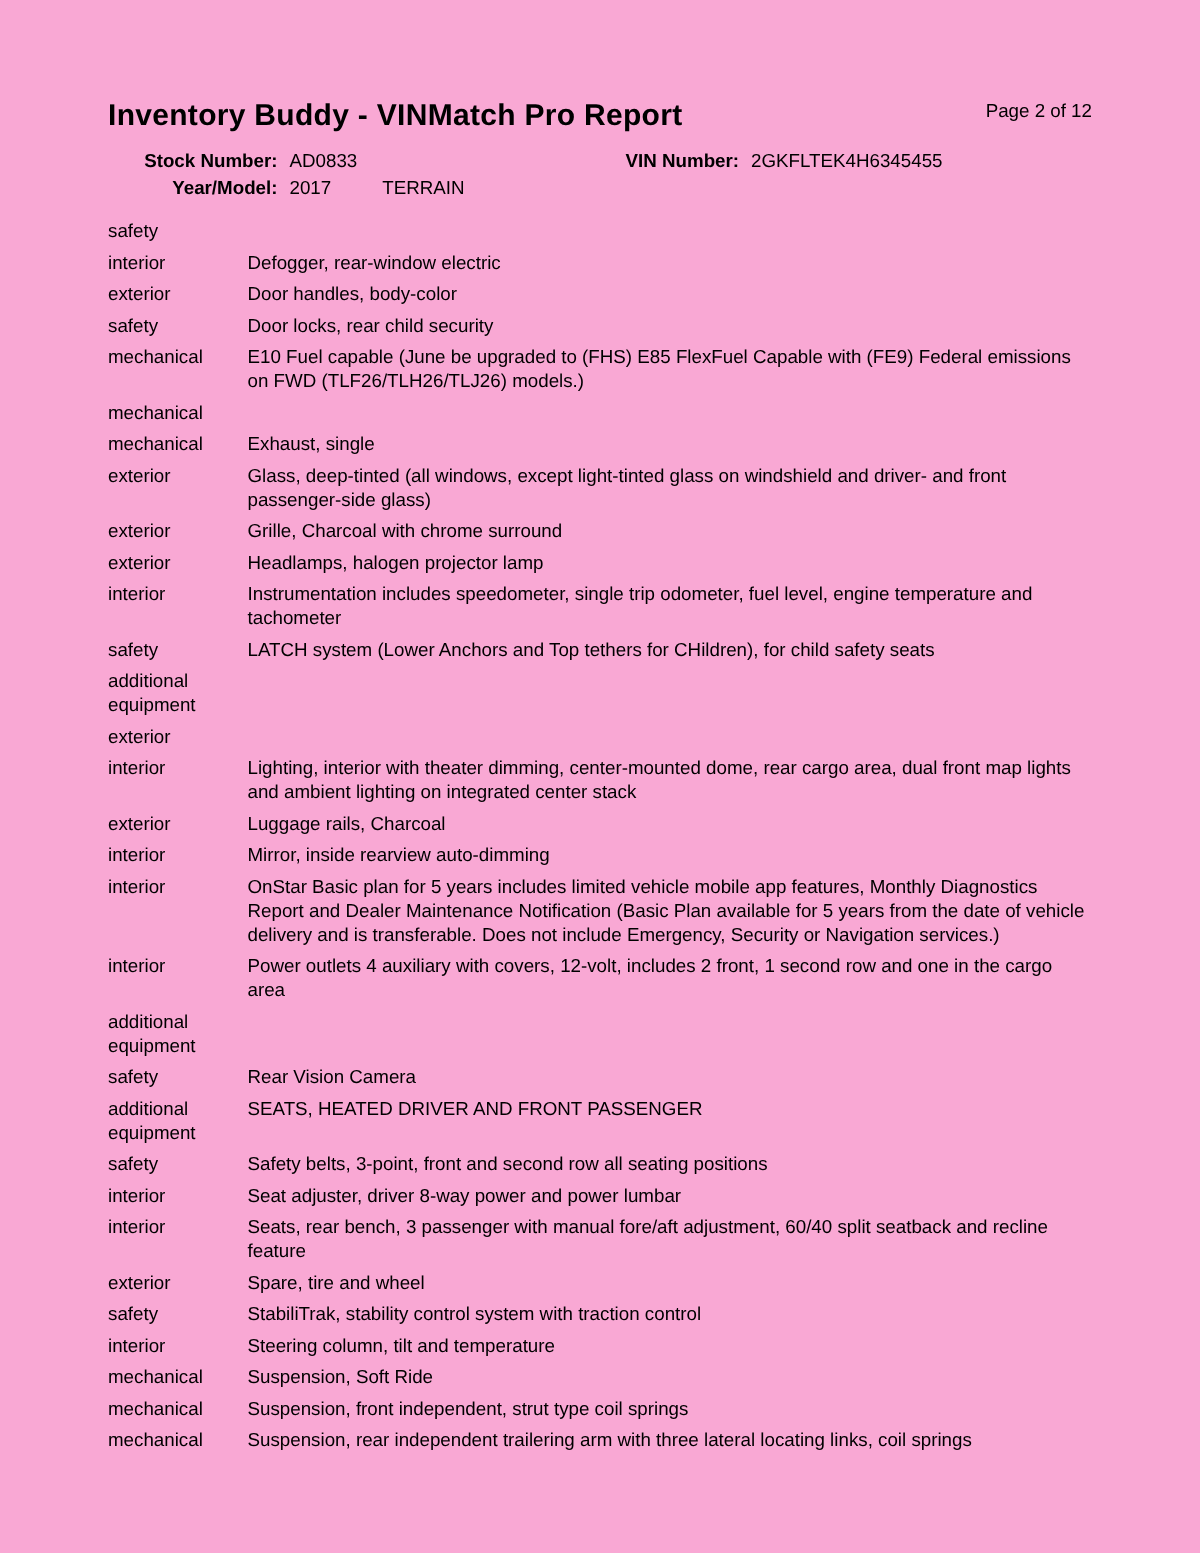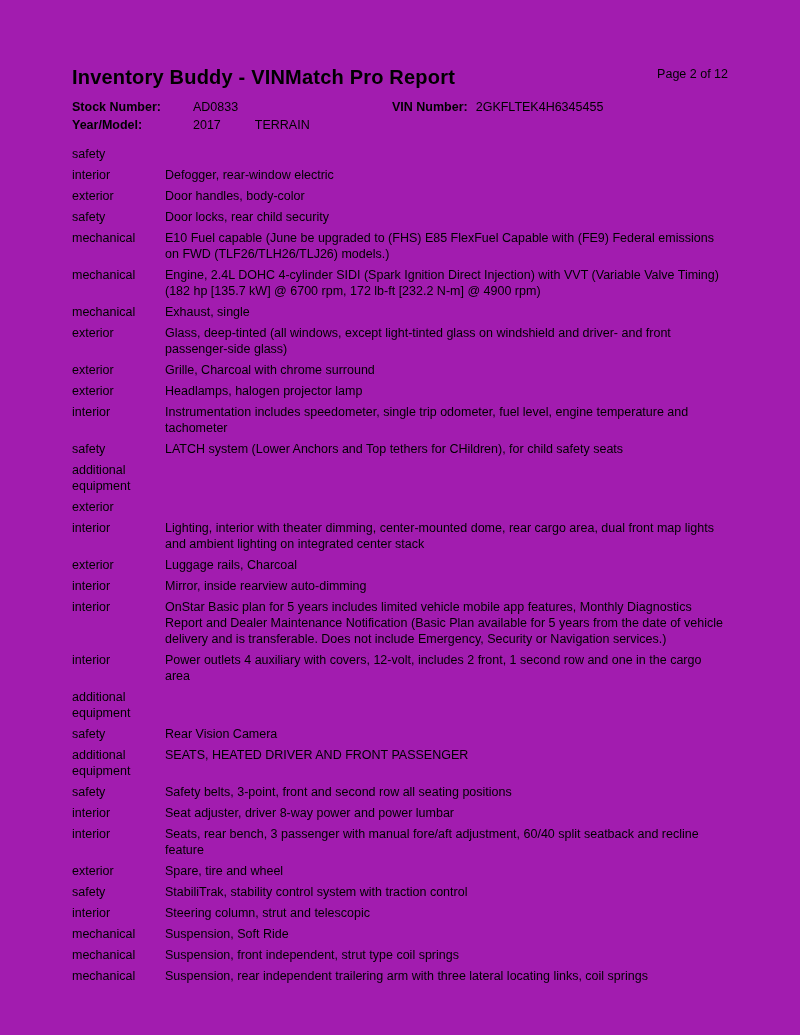--- a/index.html
+++ b/index.html
@@ -5,21 +5,21 @@
   html, body {
     margin: 0;
     padding: 0;
     background: #ffffff;
   }
   .page {
     position: relative;
     width: 800px;
     height: 1035px;
     box-sizing: border-box;
-    background: #a21caf;
+    background: #f9a8d4;
     color: #000000;
     font-family: "Liberation Sans", sans-serif;
     padding: 66px 72px 0 72px;
     overflow: hidden;
   }
   .header-row {
     display: flex;
     justify-content: space-between;
     align-items: flex-start;
   }
@@ -38,30 +38,31 @@
     margin-top: 9px;
     font-size: 12.5px;
     line-height: 18px;
   }
   .meta-row {
     position: relative;
     display: flex;
   }
   .meta-label {
     width: 113px;
+    text-align: right;
     font-weight: bold;
     flex-shrink: 0;
   }
   .meta-value {
     margin-left: 8px;
     white-space: nowrap;
   }
   .vin-pair {
     position: absolute;
-    left: 320px;
+    left: 345px;
     top: 0;
     display: flex;
   }
   .vin-pair .meta-label {
     width: auto;
   }
   .model-value {
     margin-left: 34px;
   }
   .rows {
@@ -128,21 +129,20 @@
     <div class="row-description">Door locks, rear child security</div>
   </div>
 
   <div class="feature-row">
     <div class="row-category">mechanical</div>
     <div class="row-description">E10 Fuel capable (June be upgraded to (FHS) E85 FlexFuel Capable with (FE9) Federal emissions on FWD (TLF26/TLH26/TLJ26) models.)</div>
   </div>
 
   <div class="feature-row">
     <div class="row-category">mechanical</div>
-    <div class="row-description">Engine, 2.4L DOHC 4-cylinder SIDI (Spark Ignition Direct Injection) with VVT (Variable Valve Timing) (182 hp [135.7 kW] @ 6700 rpm, 172 lb-ft [232.2 N-m] @ 4900 rpm)</div>
   </div>
 
   <div class="feature-row">
     <div class="row-category">mechanical</div>
     <div class="row-description">Exhaust, single</div>
   </div>
 
   <div class="feature-row">
     <div class="row-category">exterior</div>
     <div class="row-description">Glass, deep-tinted (all windows, except light-tinted glass on windshield and driver- and front passenger-side glass)</div>
@@ -235,21 +235,21 @@
     <div class="row-description">Spare, tire and wheel</div>
   </div>
 
   <div class="feature-row">
     <div class="row-category">safety</div>
     <div class="row-description">StabiliTrak, stability control system with traction control</div>
   </div>
 
   <div class="feature-row">
     <div class="row-category">interior</div>
-    <div class="row-description">Steering column, strut and telescopic</div>
+    <div class="row-description">Steering column, tilt and temperature</div>
   </div>
 
   <div class="feature-row">
     <div class="row-category">mechanical</div>
     <div class="row-description">Suspension, Soft Ride</div>
   </div>
 
   <div class="feature-row">
     <div class="row-category">mechanical</div>
     <div class="row-description">Suspension, front independent, strut type coil springs</div>

